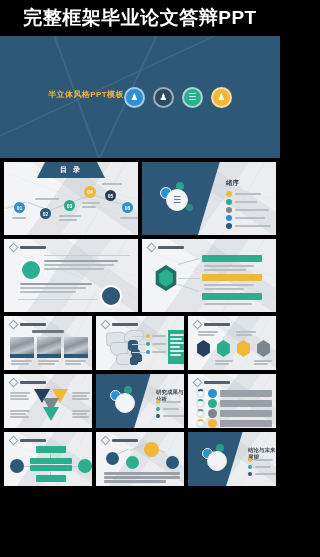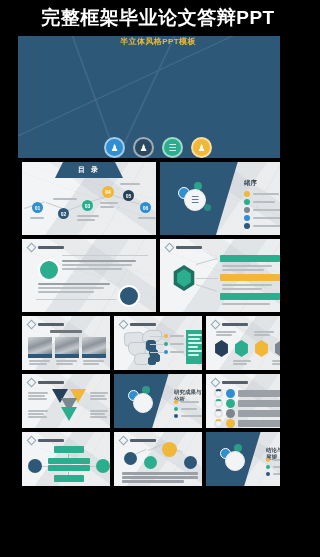--- a/index.html
+++ b/index.html
@@ -1,31 +1,31 @@
 <!DOCTYPE html>
 <html><head>
 <meta charset="utf-8">
 <style>
   html,body{margin:0;padding:0;background:#000;}
   body{width:280px;height:557px;overflow:hidden;font-family:"Liberation Sans","DejaVu Sans",sans-serif;}
-  .page{position:relative;width:280px;height:557px;background:#000;margin-left:18px;}
+  .page{position:relative;width:280px;height:557px;background:#000;}
 
   
   .banner{height:36px;display:flex;align-items:center;justify-content:center;background:#000;}
   .banner-title{color:#fff;font-size:19px;font-weight:bold;letter-spacing:.5px;white-space:nowrap;
     text-shadow:0 0 1px #000;}
 
   
   .cover{position:relative;height:122px;background:#2e5878;overflow:hidden;}
   .cover .poly{position:absolute;inset:0;opacity:.10;
      background:
       linear-gradient(115deg,transparent 46%,#fff 46.4%,transparent 47%),
       linear-gradient(-25deg,transparent 60%,#fff 60.3%,transparent 61%),
       linear-gradient(70deg,transparent 30%,#fff 30.4%,transparent 31%);}
-  .cover-inner{position:relative;height:100%;display:flex;flex-direction:column;align-items:center;justify-content:space-between;}
+  .cover-inner{position:relative;height:100%;display:flex;align-items:center;justify-content:center;}
   .cover-sub{color:#f0b739;font-size:8px;font-weight:bold;letter-spacing:.4px;margin-bottom:5px;}
   .cover-title{color:#fff;font-size:15.5px;font-weight:bold;letter-spacing:.4px;margin-bottom:9px;white-space:nowrap;}
   .cover-icons{display:flex;gap:8px;}
   .cicon{width:21px;height:21px;border-radius:50%;display:flex;align-items:center;justify-content:center;
      border:2px solid rgba(255,255,255,.55);font-size:9px;color:#fff;box-sizing:border-box;}
   .ci-1{background:#2f8fd0;}
   .ci-2{background:#2b4a62;}
   .ci-3{background:#2bae8e;}
   .ci-4{background:#f0b739;}
 

